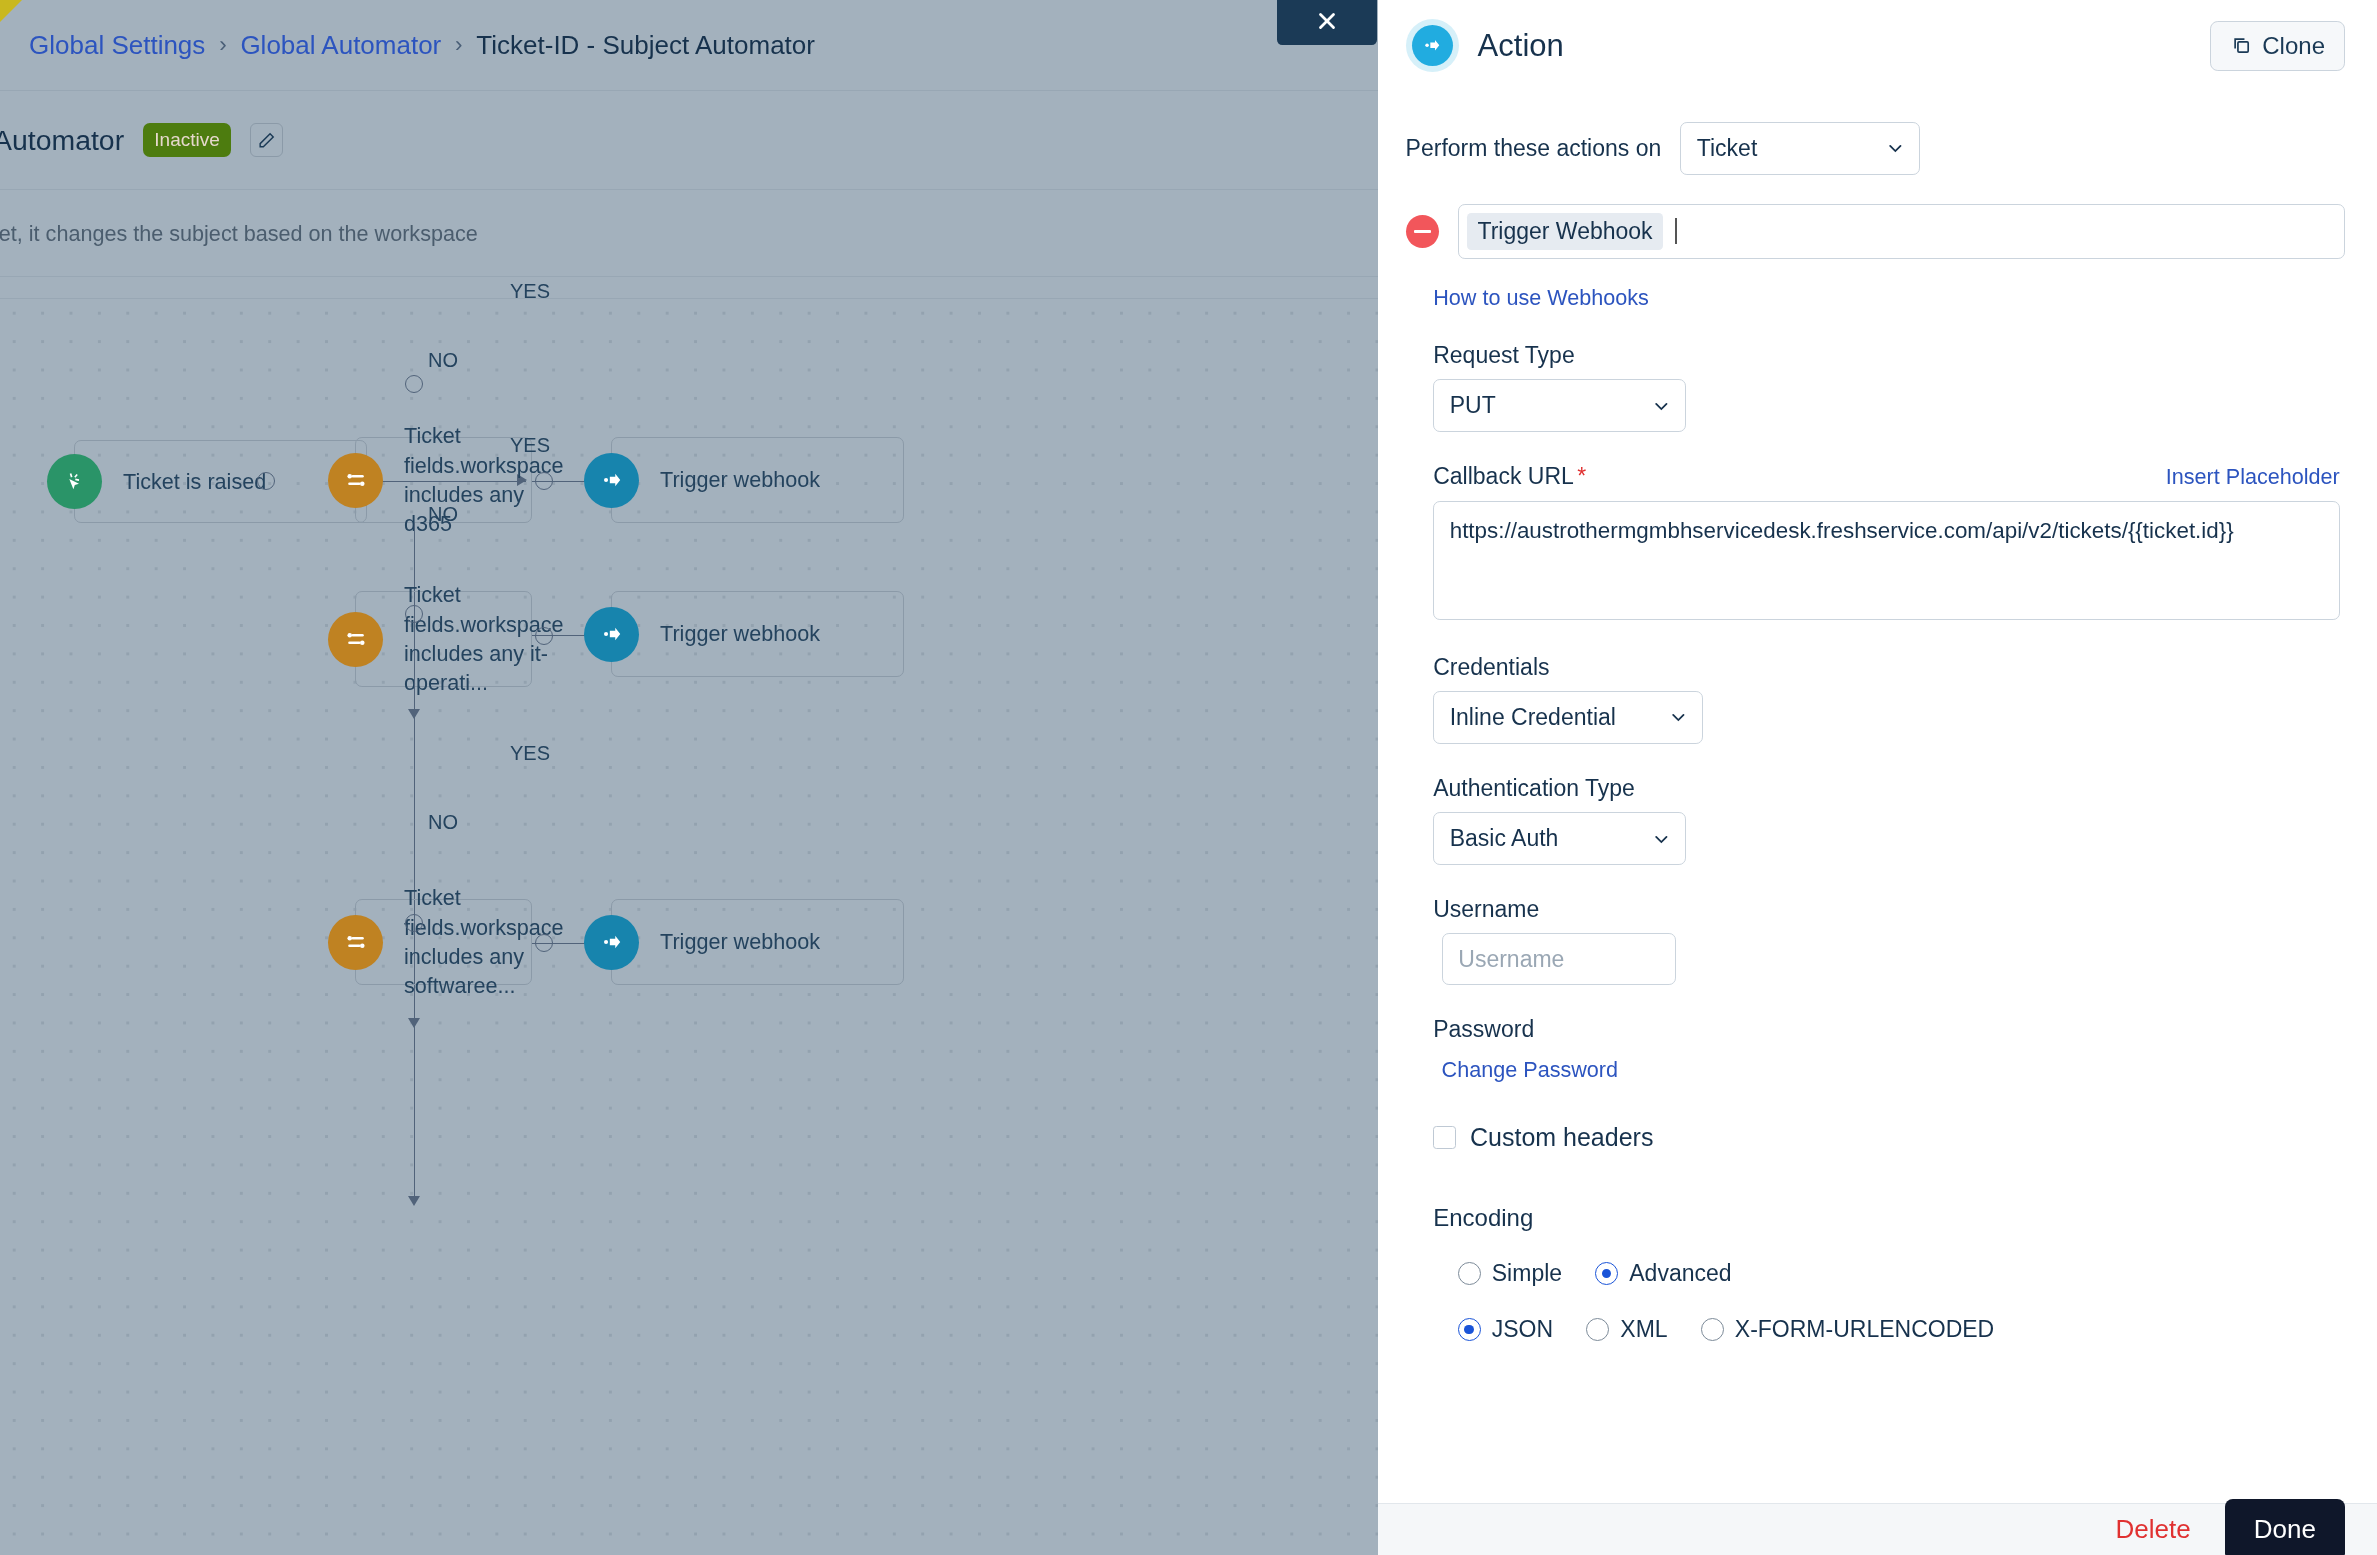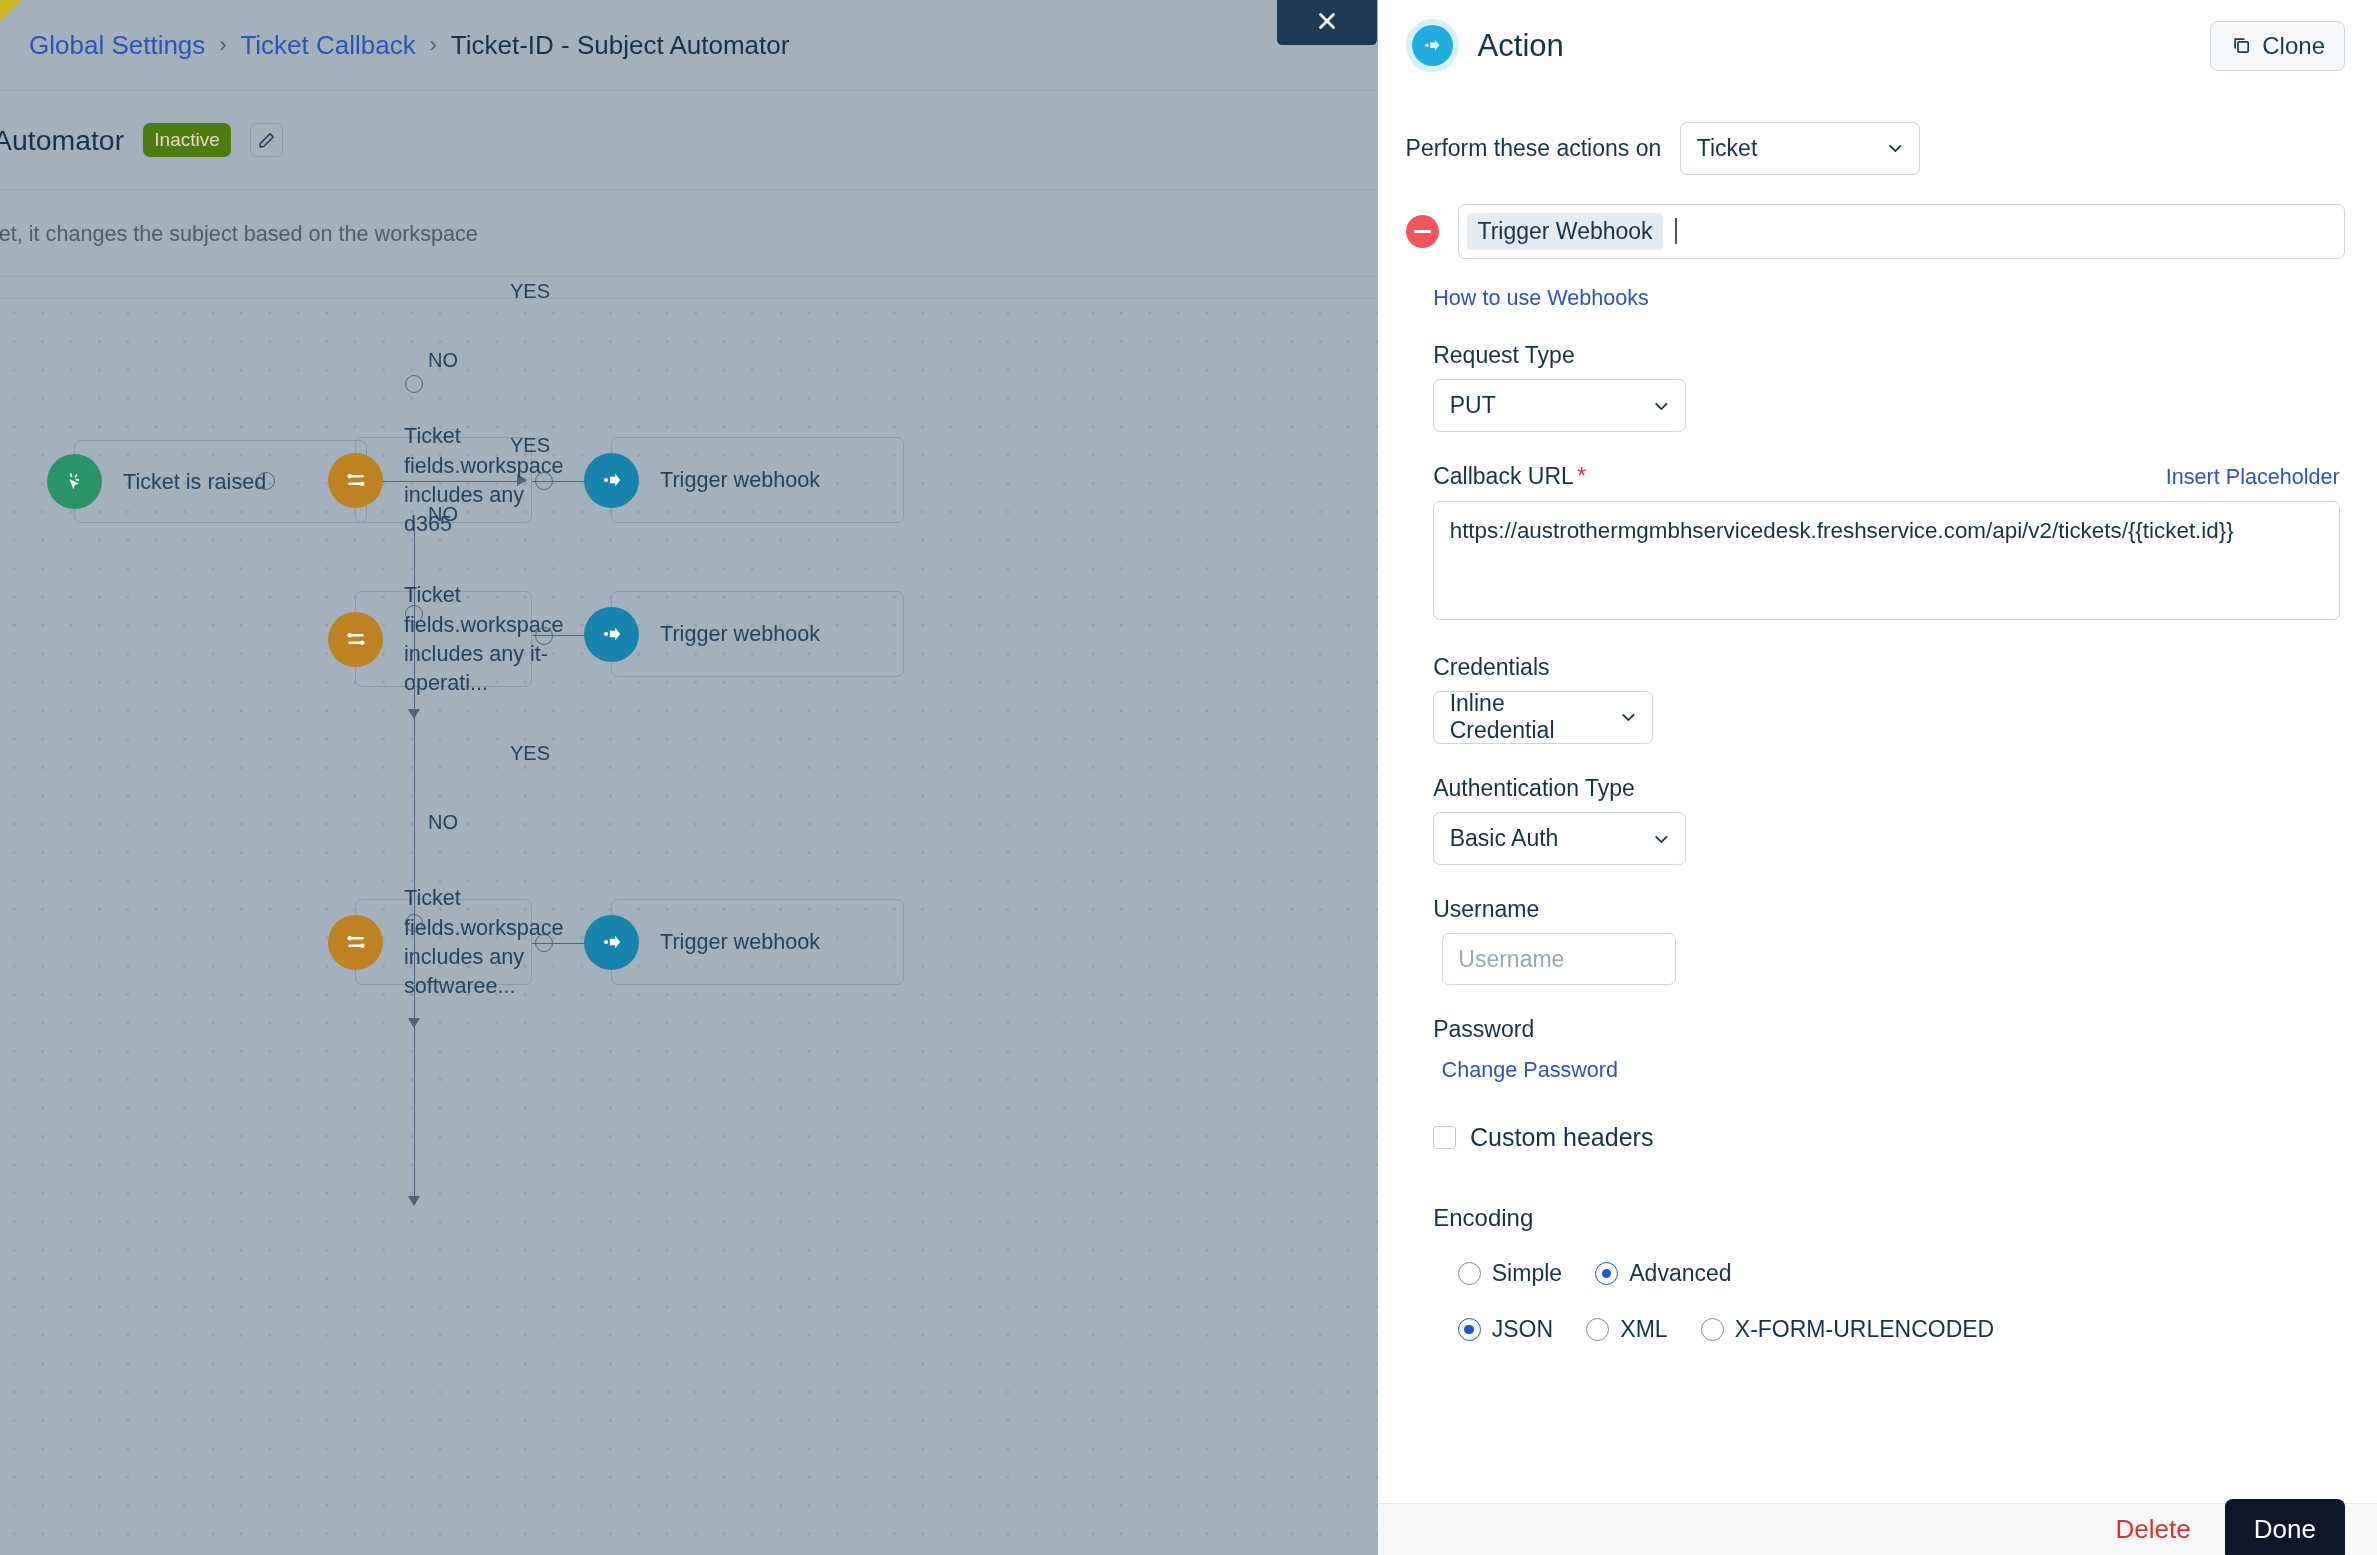--- a/index.html
+++ b/index.html
@@ -218,21 +218,21 @@
     padding: 0 40px 0 15.5px;
     font-size: 23px; color: #17324d;
     cursor: pointer;
   }
   .select .chev {
     position: absolute; right: 13.8px; top: 50%;
     transform: translateY(-50%);
   }
   .select-ticket { margin-left: 19px; width: 240px; }
   .select-req    { width: 253px; }
-  .select-cred   { width: 220px; }
+  .select-cred   { width: 270px; }
   .select-auth   { width: 253px; }
 
   .webhook-row {
     display: flex; align-items: center;
     margin-top: 29px;
   }
   .minus-btn {
     width: 33px; height: 33px; border-radius: 50%;
     background: #f2565b;
     display: flex; align-items: center; justify-content: center;
@@ -389,21 +389,21 @@
 </style>
 </head>
 <body>
 
 <div class="app-bg">
   <div class="corner-flag"></div>
 
   <div class="breadcrumb-bar">
     <span class="crumb">Global Settings</span>
     <span class="crumb-sep">›</span>
-    <span class="crumb">Ticket Callback</span>
+    <span class="crumb">Global Automator</span>
     <span class="crumb-sep">›</span>
     <span class="crumb last">Ticket-ID - Subject Automator</span>
   </div>
 
   <div class="title-bar">
     <span class="page-title">Automator</span>
     <span class="badge-inactive">Inactive</span>
     <span class="edit-btn">
       <svg width="19" height="19" viewBox="0 0 24 24" fill="none" stroke="#1b3a56" stroke-width="1.8">
         <path d="M16.5 3.5l4 4L8 20H4v-4z"></path>

